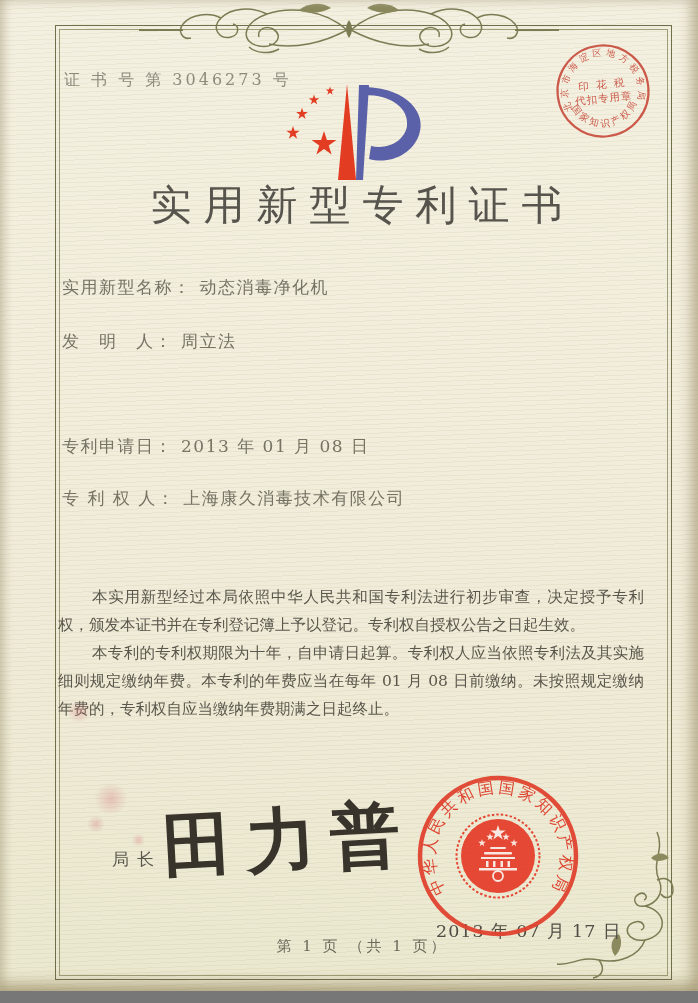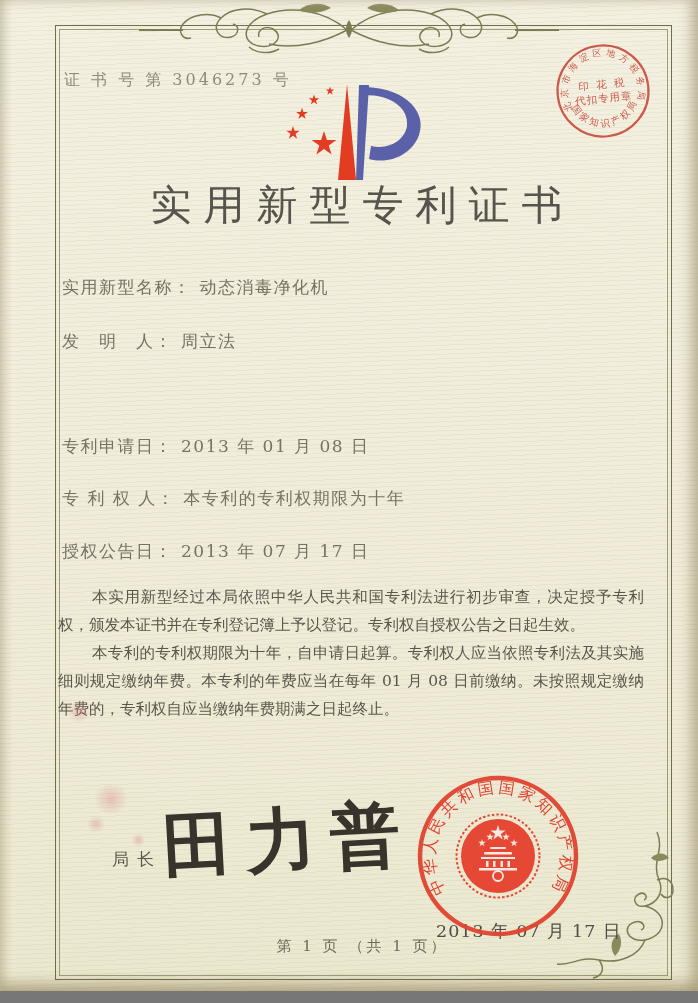--- a/index.html
+++ b/index.html
@@ -119,24 +119,21 @@
   <div class="field-row" style="top:330px;">
     <span class="label">发　明　人：</span><span class="value">周立法</span>
   </div>
   <div class="field-row" style="top:276px;">
     <span class="label">实用新型名称：</span><span class="value">动态消毒净化机</span>
   </div>
   <div class="field-row" style="top:435px;">
     <span class="label">专利申请日：</span><span class="value">2013 年 01 月 08 日</span>
   </div>
   <div class="field-row" style="top:487px;">
-    <span class="label">专 利 权 人：</span><span class="value">本专利的专利权期限为十年</span>
-  </div>
-  <div class="field-row" style="top:540px;">
-    <span class="label">授权公告日：</span><span class="value">2013 年 07 月 17 日</span>
+    <span class="label">专 利 权 人：</span><span class="value">上海康久消毒技术有限公司</span>
   </div>
 
   <div class="body-text">
     <p>本实用新型经过本局依照中华人民共和国专利法进行初步审查，决定授予专利权，颁发本证书并在专利登记簿上予以登记。专利权自授权公告之日起生效。</p>
     <p>本专利的专利权期限为十年，自申请日起算。专利权人应当依照专利法及其实施细则规定缴纳年费。本专利的年费应当在每年 01 月 08 日前缴纳。未按照规定缴纳年费的，专利权自应当缴纳年费期满之日起终止。</p>
   </div>
 
   <div class="smudge" style="left:92px;top:784px;width:38px;height:30px;"></div>
   <div class="smudge" style="left:86px;top:816px;width:20px;height:16px;"></div>
   <div class="smudge" style="left:131px;top:834px;width:15px;height:12px;"></div>

